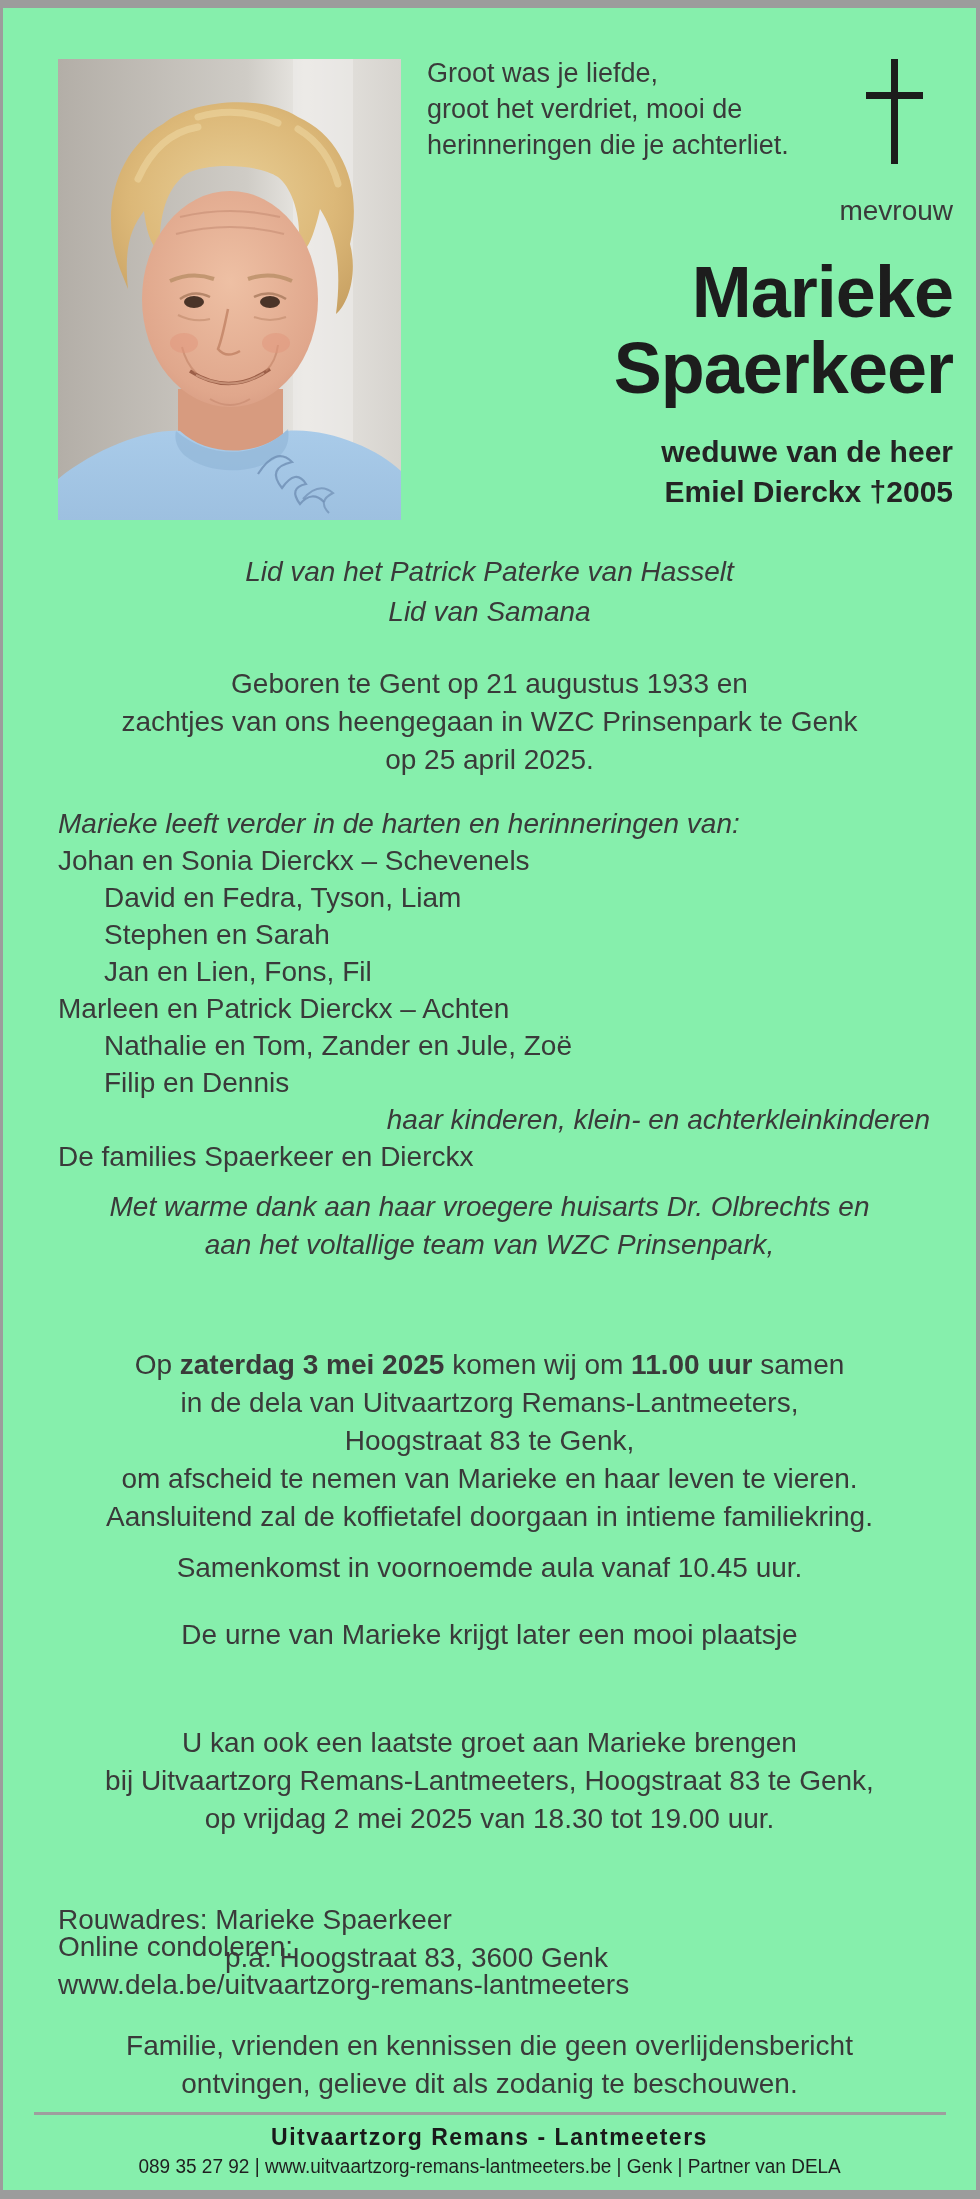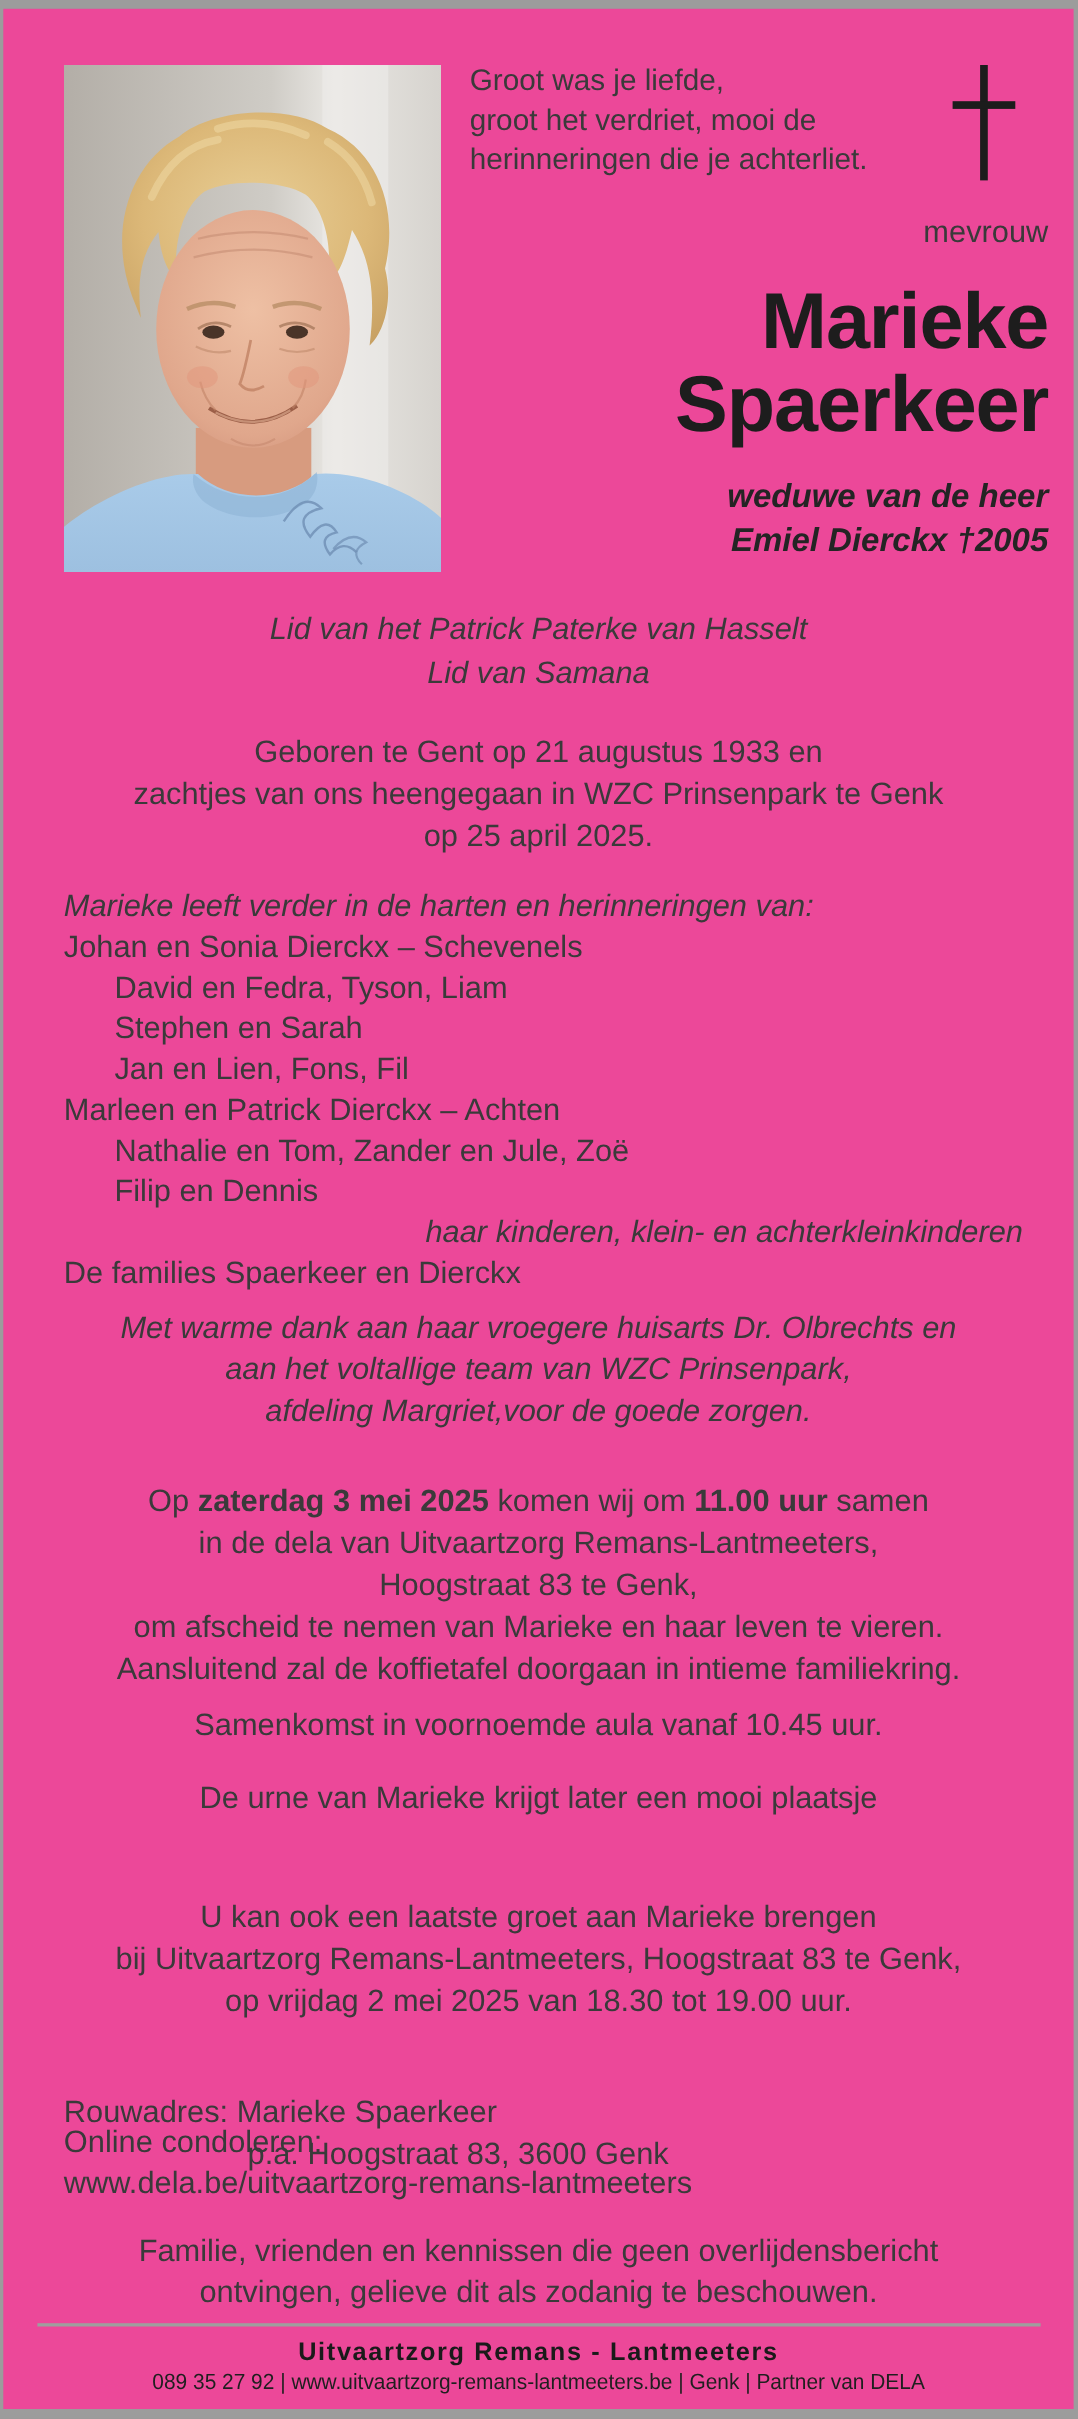--- a/index.html
+++ b/index.html
@@ -1,33 +1,33 @@
 <!DOCTYPE html>
 <html><head>
 <meta charset="utf-8">
 <style>
   html,body{margin:0;padding:0;background:#9c9c9c;}
   .page{position:relative;width:980px;height:2199px;background:#9c9c9c;margin:0 auto;
         font-family:"Liberation Sans","DejaVu Sans",sans-serif;color:#383838;}
-  .card{position:absolute;left:3px;right:4px;top:8px;bottom:9px;background:#ec4899;overflow:hidden;}
+  .card{position:absolute;left:3px;right:4px;top:8px;bottom:9px;background:#86efac;overflow:hidden;}
   .abs{position:absolute;}
   .center{left:0;right:0;text-align:center;}
   .line{white-space:pre;}
   .it{font-style:italic;}
   .b{font-weight:700;}
 
   
   .photo-frame{left:55px;top:51px;width:343px;height:461px;overflow:hidden;}
   .quote{left:424px;top:47px;font-size:27px;line-height:36px;color:#3a3a3a;}
   .cross{left:857px;top:51px;width:68px;height:108px;}
 
   .right-col{left:400px;width:550px;text-align:right;}
   .salutation{top:187px;font-size:28px;color:#3a3a3a;}
   .deceased-name{top:246px;font-size:72px;line-height:76px;font-weight:700;color:#1d1d1d;letter-spacing:-1px;}
-  .widow{top:424px;font-size:30px;line-height:40px;font-weight:700;color:#242424;font-style:italic;}
+  .widow{top:424px;font-size:30px;line-height:40px;font-weight:700;color:#242424;}
 
   
   .body28{font-size:28px;color:#3a3a3a;}
   .memberships{top:544px;line-height:40px;}
   .life{top:657px;line-height:38px;}
   .family{top:797px;left:55px;width:872px;line-height:37px;text-align:left;}
   .family .indent{padding-left:46px;}
   .family .caption{text-align:right;}
   .thanks{top:1180px;line-height:38px;}
   .ceremony{top:1338px;line-height:38px;}
@@ -159,21 +159,20 @@
           <div class="line indent">Nathalie en Tom, Zander en Jule, Zoë</div>
           <div class="line indent">Filip en Dennis</div>
         </div>
       <div class="line it caption">haar kinderen, klein- en achterkleinkinderen</div>
       <div class="line">De families Spaerkeer en Dierckx</div>
     </div>
 
     <div class="abs center body28 it thanks">
         <div class="line">Met warme dank aan haar vroegere huisarts Dr. Olbrechts en</div>
         <div class="line">aan het voltallige team van WZC Prinsenpark,</div>
-        <div class="line">afdeling Margriet,voor de goede zorgen.</div>
       </div>
 
     <div class="abs center body28 ceremony">
       <div class="line"><span>Op </span><span class="b">zaterdag 3 mei 2025</span><span> komen wij om </span><span class="b">11.00 uur</span><span> samen</span></div>
       <div>
           <div class="line">in de dela van Uitvaartzorg Remans-Lantmeeters,</div>
           <div class="line">Hoogstraat 83 te Genk,</div>
           <div class="line">om afscheid te nemen van Marieke en haar leven te vieren.</div>
           <div class="line">Aansluitend zal de koffietafel doorgaan in intieme familiekring.</div>
         </div>

